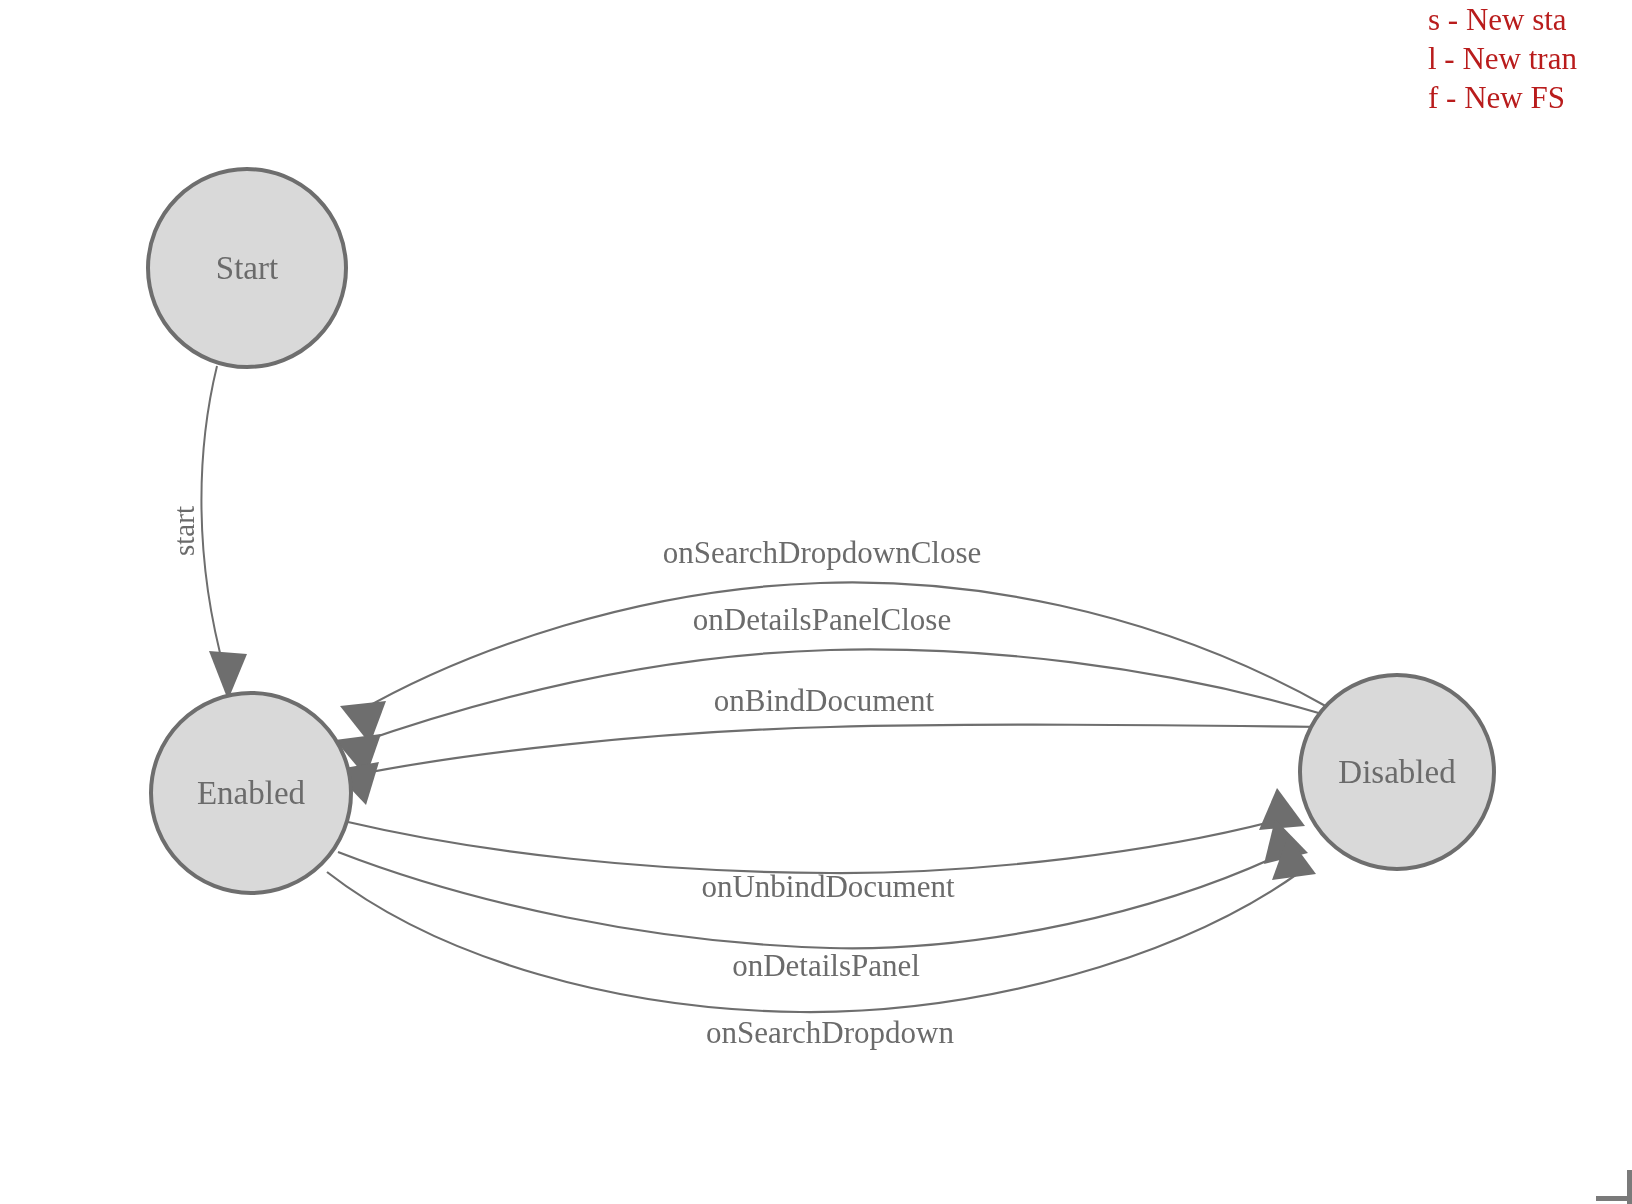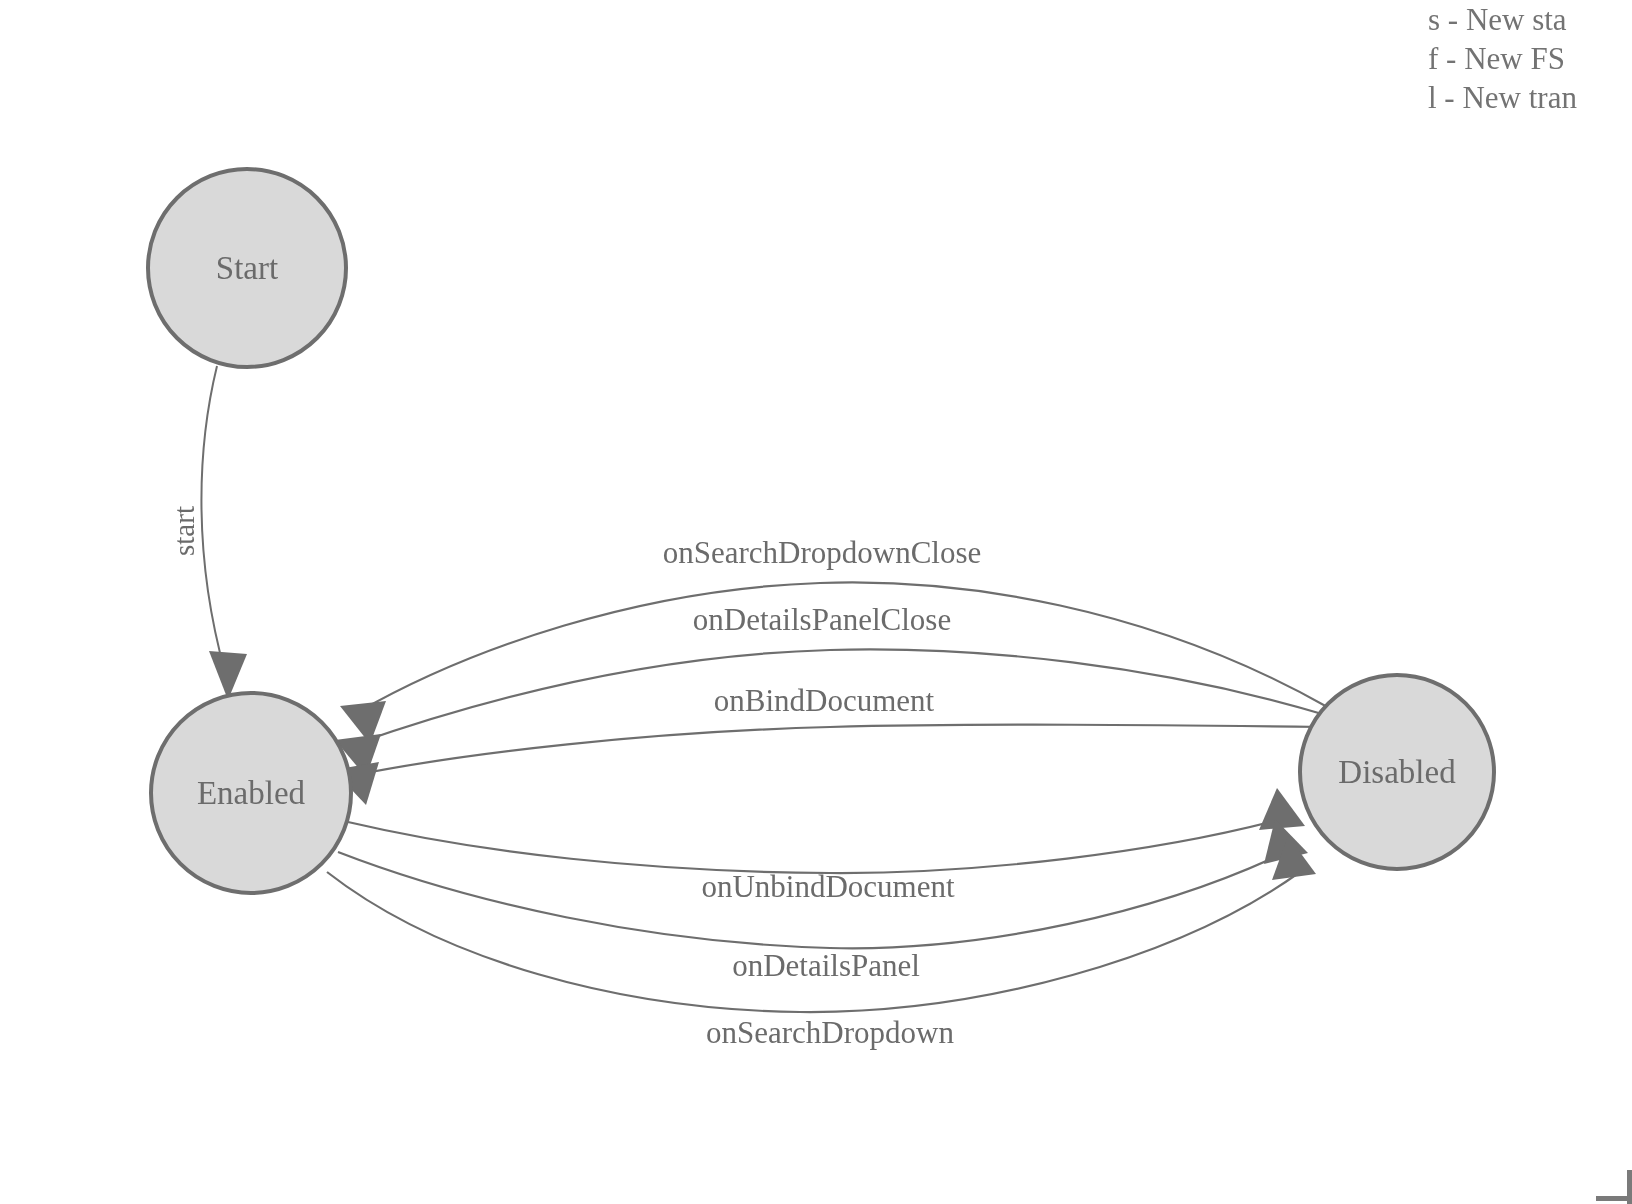--- a/index.html
+++ b/index.html
@@ -67,21 +67,21 @@
     left: 1428px;
     top: 0px;
     width: 204px;
     overflow: hidden;
     white-space: nowrap;
   }
   .help-line {
     font-family: "Liberation Serif", "DejaVu Serif", serif;
     font-size: 31px;
     line-height: 39px;
-    color: #737373;
+    color: #b91c1c;
     white-space: nowrap;
   }
   #corner-mark-h {
     position: absolute;
     left: 1596px;
     top: 1196px;
     width: 36px;
     height: 5px;
     background: #7a7a7a;
   }
@@ -162,20 +162,20 @@
     <text class="edge-label" x="828" y="897">onUnbindDocument</text>
 
     <text class="edge-label" x="826" y="976">onDetailsPanel</text>
 
     <text class="edge-label" x="830" y="1043">onSearchDropdown</text>
 
   </svg>
 
   <div id="help-overlay">
     <div class="help-line">s - New sta</div>
+    <div class="help-line">l - New tran</div>
     <div class="help-line">f - New FS</div>
-    <div class="help-line">l - New tran</div>
   </div>
 
   <div id="corner-mark-h"></div>
   <div id="corner-mark-v"></div>
 
 </div>
 
 </body></html>

